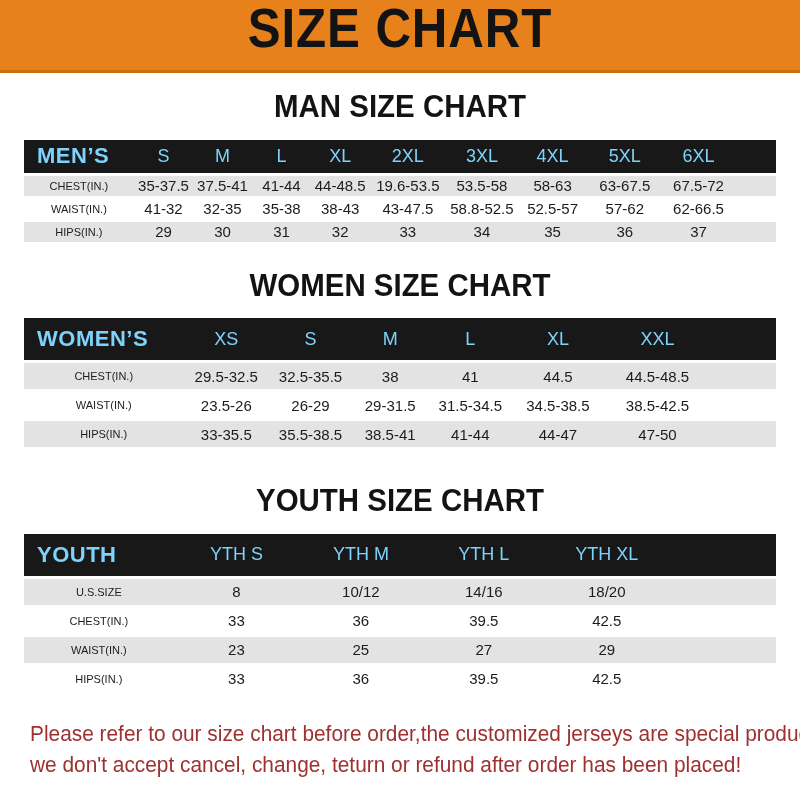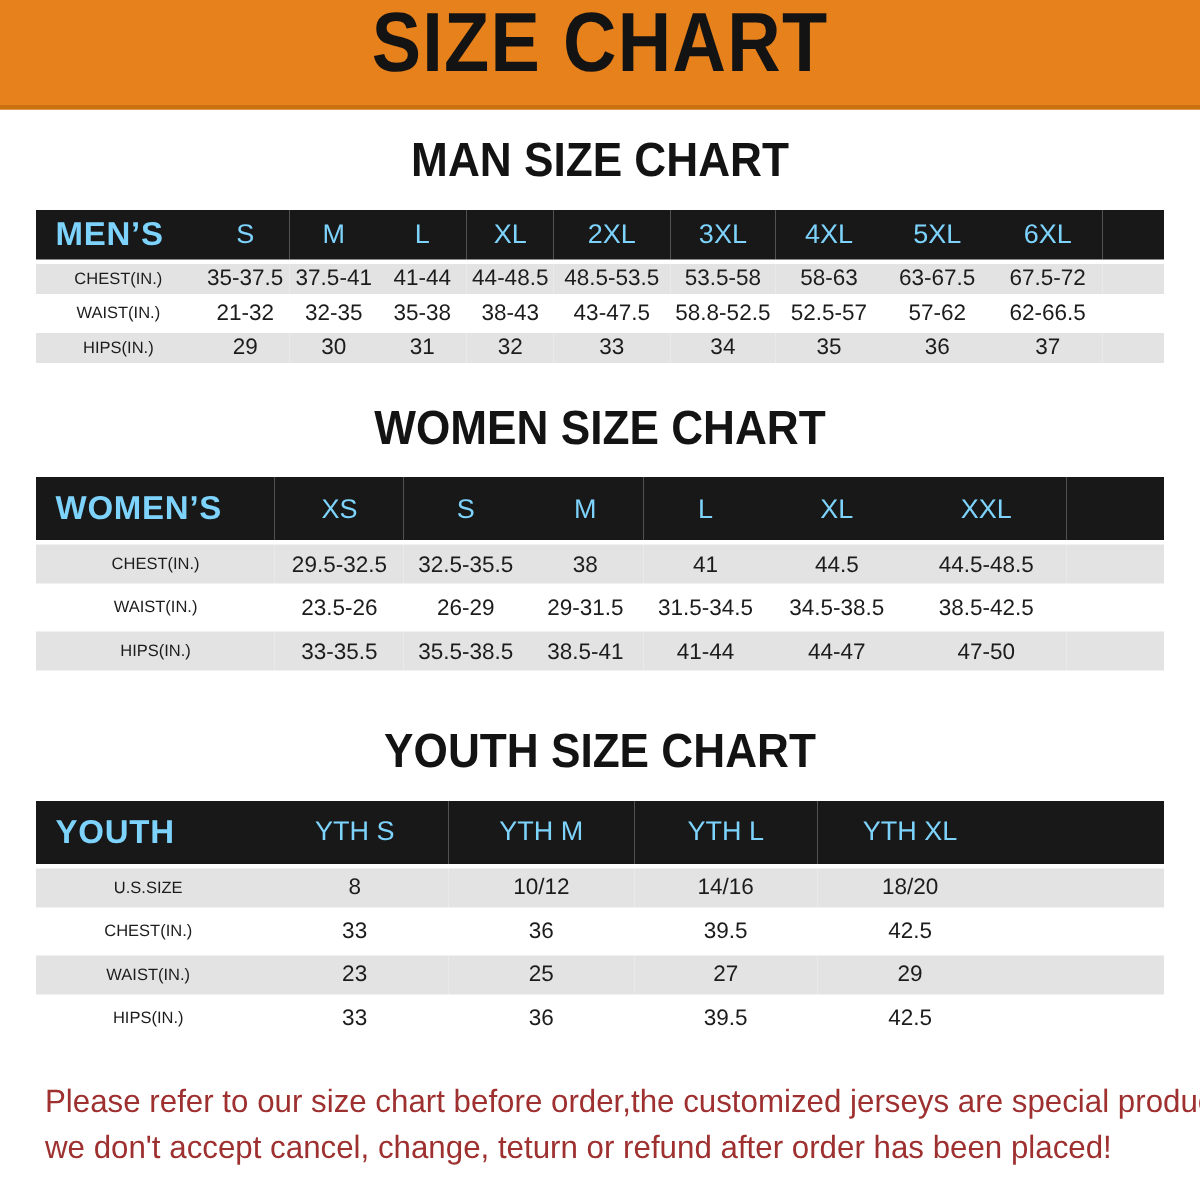--- a/index.html
+++ b/index.html
@@ -145,30 +145,30 @@
               <th class="head-spacer"></th>
             </tr>
           </thead>
           <tbody>
             <tr>
               <td class="row-label">CHEST(IN.)</td>
               <td class="size-cell">35-37.5</td>
               <td class="size-cell">37.5-41</td>
               <td class="size-cell">41-44</td>
               <td class="size-cell">44-48.5</td>
-              <td class="size-cell">48.5-53.5</td>
+              <td class="size-cell">19.6-53.5</td>
               <td class="size-cell">53.5-58</td>
               <td class="size-cell">58-63</td>
               <td class="size-cell">63-67.5</td>
               <td class="size-cell">67.5-72</td>
               <td class="row-spacer"></td>
             </tr>
             <tr>
               <td class="row-label">WAIST(IN.)</td>
-              <td class="size-cell">21-32</td>
+              <td class="size-cell">41-32</td>
               <td class="size-cell">32-35</td>
               <td class="size-cell">35-38</td>
               <td class="size-cell">38-43</td>
               <td class="size-cell">43-47.5</td>
               <td class="size-cell">58.8-52.5</td>
               <td class="size-cell">52.5-57</td>
               <td class="size-cell">57-62</td>
               <td class="size-cell">62-66.5</td>
               <td class="row-spacer"></td>
             </tr>

